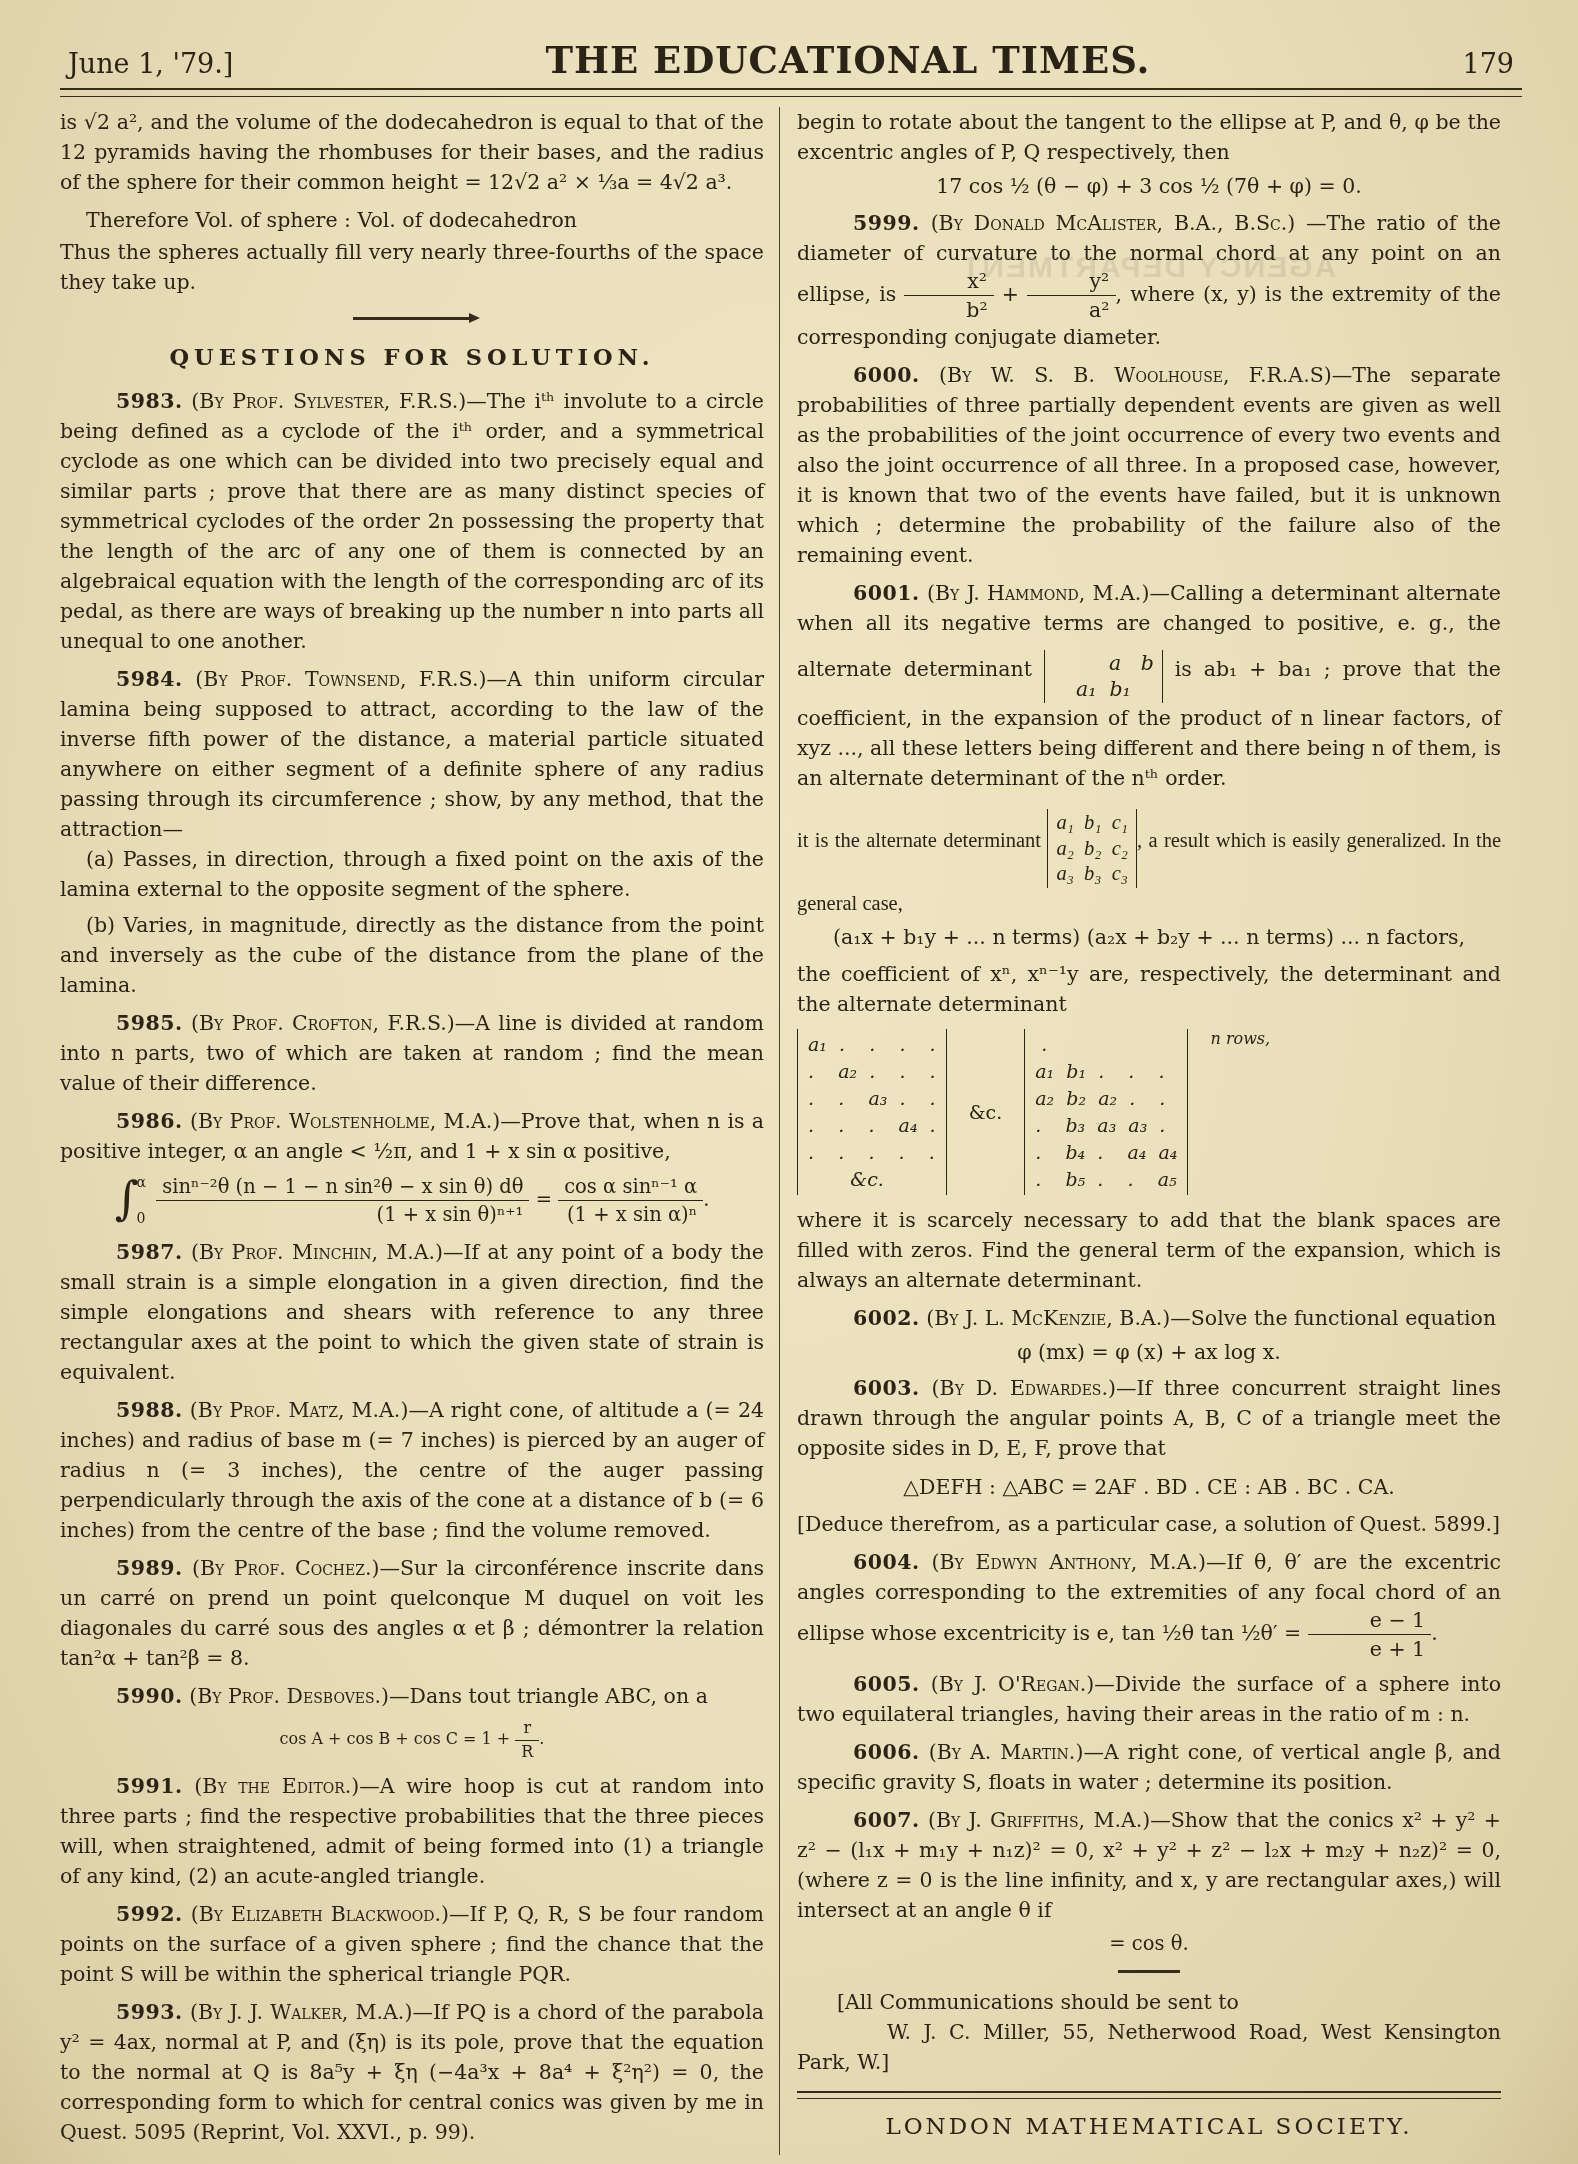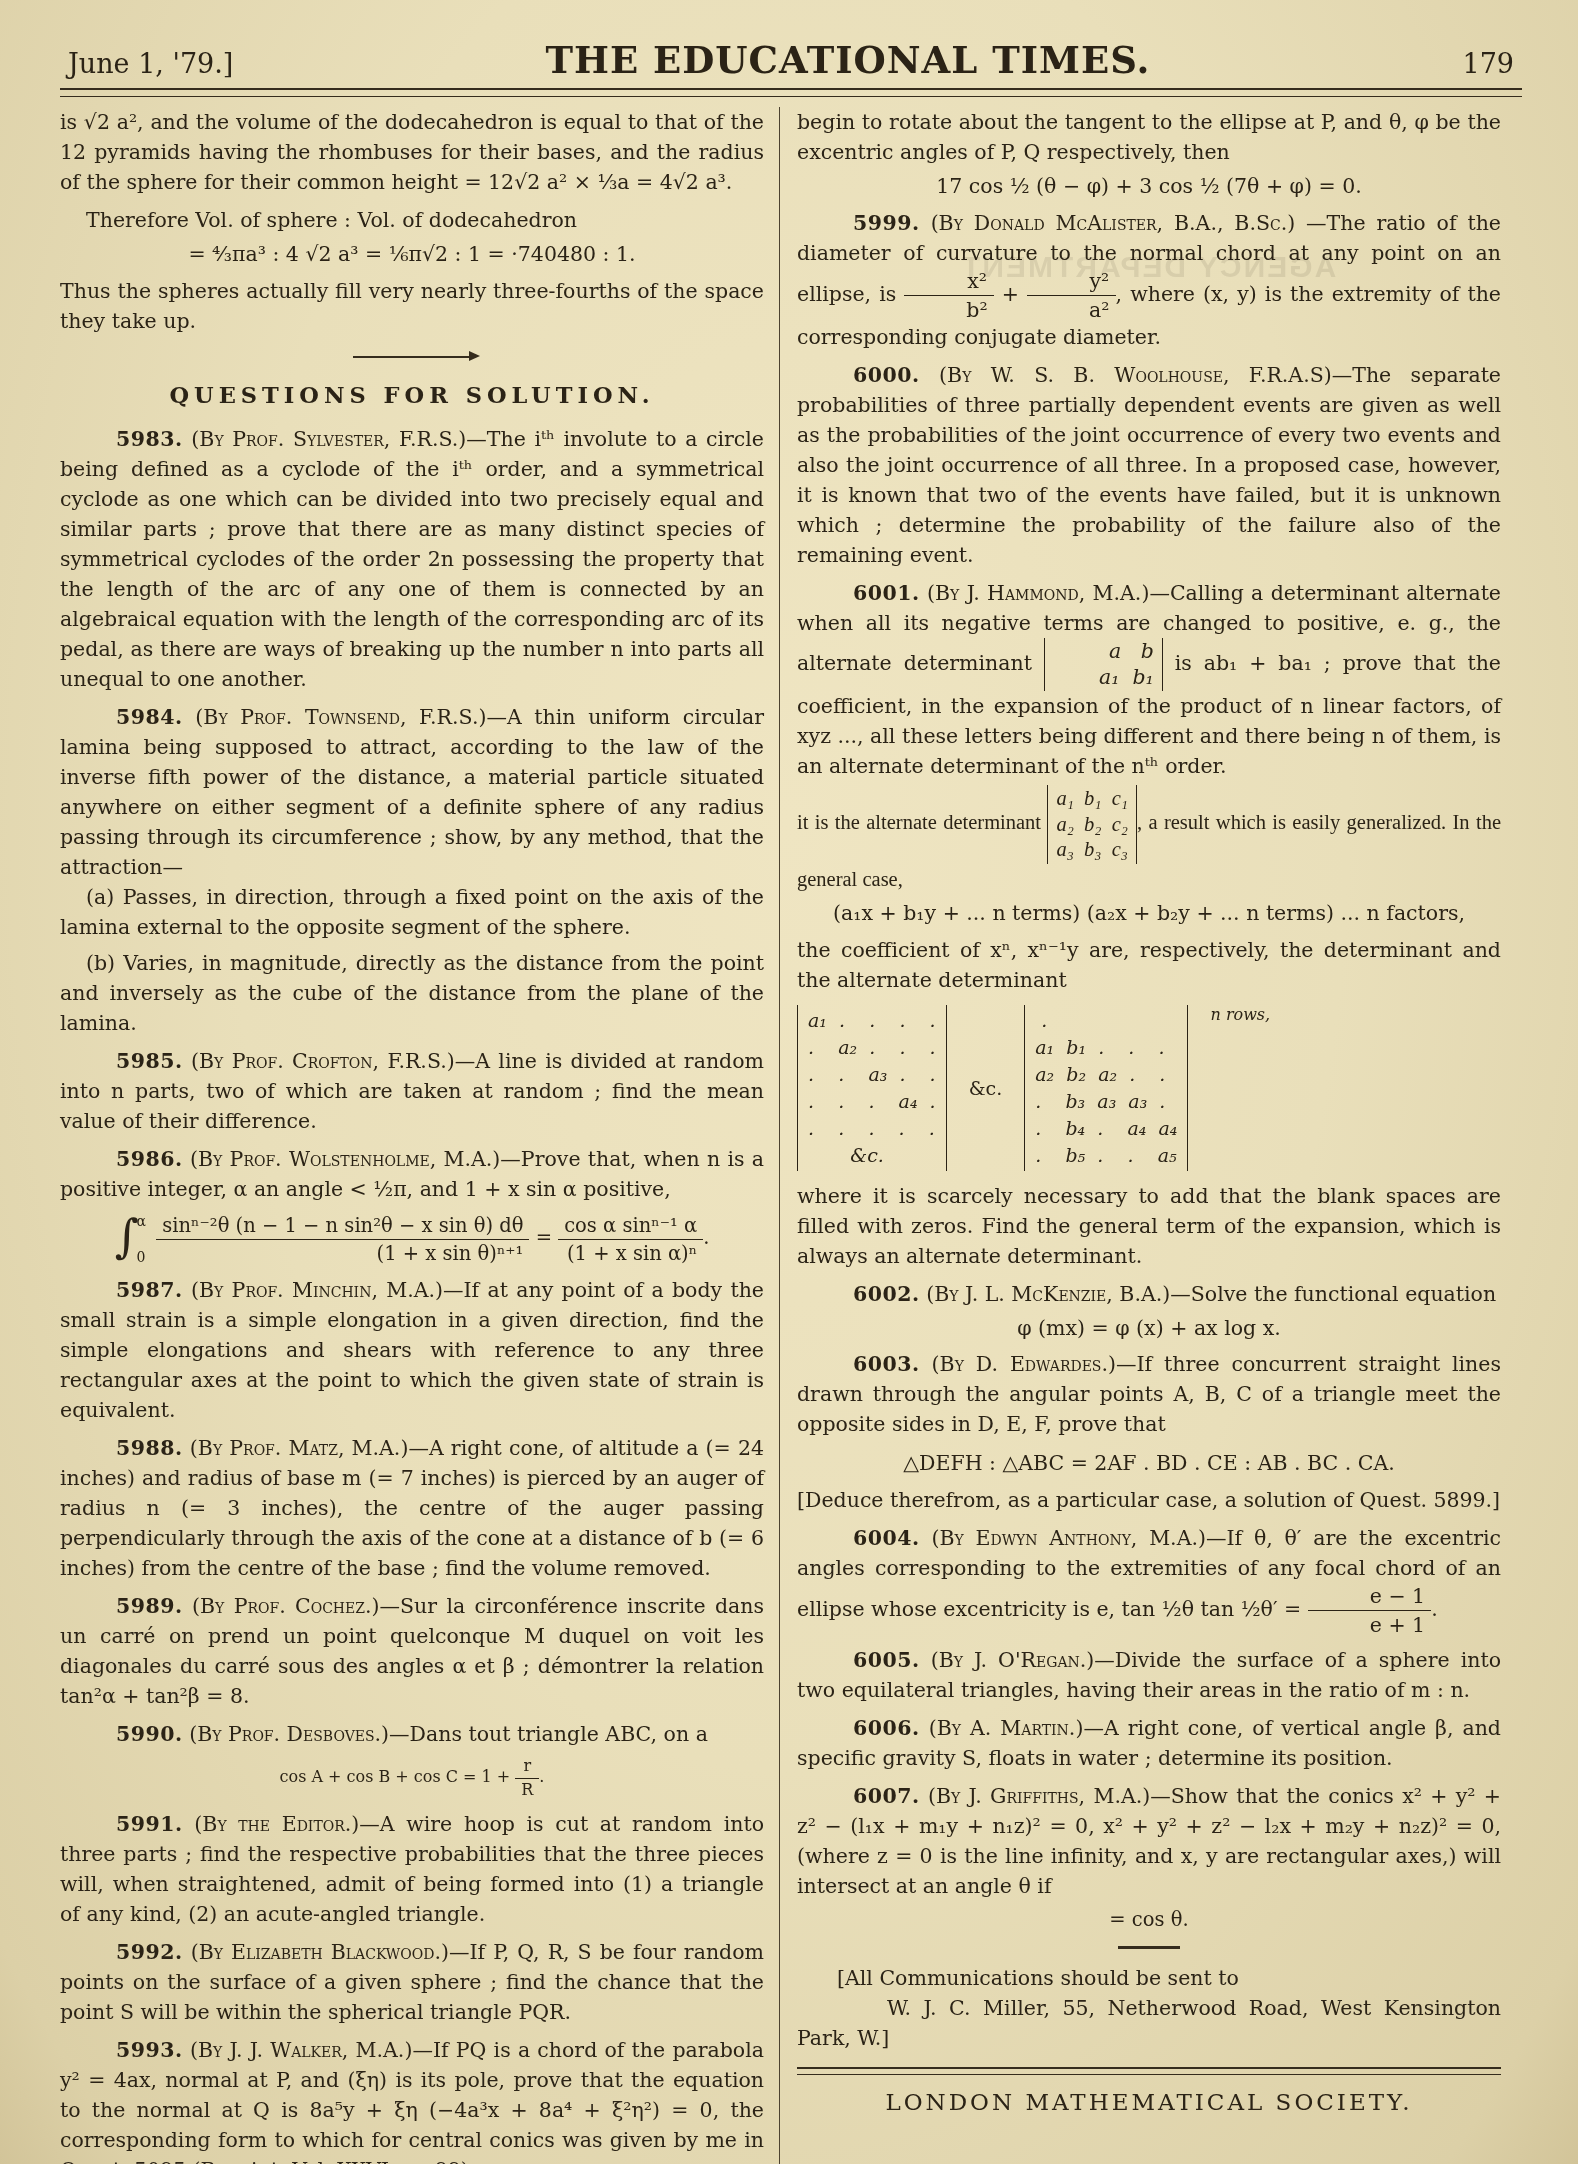--- a/index.html
+++ b/index.html
@@ -29,22 +29,22 @@
   .sep-arrow { width:118px; height:2.6px; background:#352c1d; margin:20px auto 4px auto; position:relative; }
   .sep-arrow:after { content:""; position:absolute; right:-9px; top:-4.2px; border-left:11px solid #352c1d;
     border-top:5.5px solid transparent; border-bottom:5.5px solid transparent; }
   .formula { text-align:center; text-indent:0; line-height:1.2; margin:7px 0 9px 0; }
   .frac { display:inline-block; vertical-align:middle; text-align:center; line-height:1.18; }
   .frac .fn { display:block; border-bottom:1.6px solid #2b2316; padding:1px 6px 2px 6px; }
   .frac .fd { display:block; padding:2px 6px 0 6px;text-align:right; }
   .bigint { font-size:46px; vertical-align:middle; position:relative; top:-2px; }
   .intlim { display:inline-block; vertical-align:middle; font-size:14px; line-height:1; text-align:left; margin:0 4px 0 -2px; }
   .intlim .u { display:block; margin-bottom:22px; }
-  .det { display:inline-block; vertical-align:middle; white-space:pre; text-align:right; line-height:1.25;
-         padding:1px 8px; border-left:1.6px solid #2b2316; border-right:1.6px solid #2b2316; font-style:italic; }
+  .det { display:inline-block; vertical-align:middle; white-space:pre; text-align:center; line-height:1.25;
+         padding:1px 8px; border-left:1.6px solid #2b2316; border-right:1.6px solid #2b2316; font-style:italic;margin-top:12px; }
   .matrix-wrap { display:flex; justify-content:flex-start; align-items:center; gap:22px; margin:10px 0 10px 0; }
   .matrix { white-space:pre; font-style:italic; font-size:19px; line-height:27px; padding:2px 10px;
             border-left:1.7px solid #2b2316; border-right:1.7px solid #2b2316; }
   .nrows { align-self:flex-start; font-style:italic; }
   .etc { font-size:19px; }
   .short-rule { width:62px; height:3.6px; background:#352c1d; margin:14px auto 14px auto; }
   .double-rule2 { height:5px; border-top:2.2px solid #352c1d; border-bottom:1.3px solid #352c1d; margin:14px 0 14px 0; }
   .lms-title { text-align:center; font-size:23px; font-weight:normal; letter-spacing:3px; margin:12px 0 8px 0; }
   .comm1 { text-indent:40px; margin-bottom:0; }
   .comm2 { text-indent:90px; }
@@ -64,21 +64,20 @@
       <h1 class="m-title">THE EDUCATIONAL TIMES.</h1>
       <span class="m-page">179</span>
     </header>
     <div class="double-rule"></div>
 
     <main class="columns">
 
       <section class="col left">
         <p class="noind">is √2 a², and the volume of the dodecahedron is equal to that of the 12 pyramids having the rhombuses for their bases, and the radius of the sphere for their common height = 12√2 a² × ⅓a = 4√2 a³.</p>
         <p class="noind" style="text-indent:26px; margin-bottom:2px;">Therefore Vol. of sphere : Vol. of dodecahedron</p>
-        <p class="formula">= ⁴⁄₃πa³ : 4 √2 a³ = ⅙π√2 : 1 = ·740480 : 1.</p>
         <p class="noind">Thus the spheres actually fill very nearly three-fourths of the space they take up.</p>
 
         <div class="sep-arrow"></div>
         <h2 class="qfs">QUESTIONS FOR SOLUTION.</h2>
 
         <p class="q"><b class="qnum">5983.</b> <span class="qauthor">(By Prof. Sylvester, F.R.S.)—</span><span>The iᵗʰ involute to a circle being defined as a cyclode of the iᵗʰ order, and a symmetrical cyclode as one which can be divided into two precisely equal and similar parts ; prove that there are as many distinct species of symmetrical cyclodes of the order 2n possessing the property that the length of the arc of any one of them is connected by an algebraical equation with the length of the corresponding arc of its pedal, as there are ways of breaking up the number n into parts all unequal to one another.</span></p>
 
         <p class="q" style="margin-bottom:2px;"><b class="qnum">5984.</b> <span class="qauthor">(By Prof. Townsend, F.R.S.)—</span><span>A thin uniform circular lamina being supposed to attract, according to the law of the inverse fifth power of the distance, a material particle situated anywhere on either segment of a definite sphere of any radius passing through its circumference ; show, by any method, that the attraction—</span></p>
         <p class="sub">(a) Passes, in direction, through a fixed point on the axis of the lamina external to the opposite segment of the sphere.</p>
         <p class="sub">(b) Varies, in magnitude, directly as the distance from the point and inversely as the cube of the distance from the plane of the lamina.</p>

